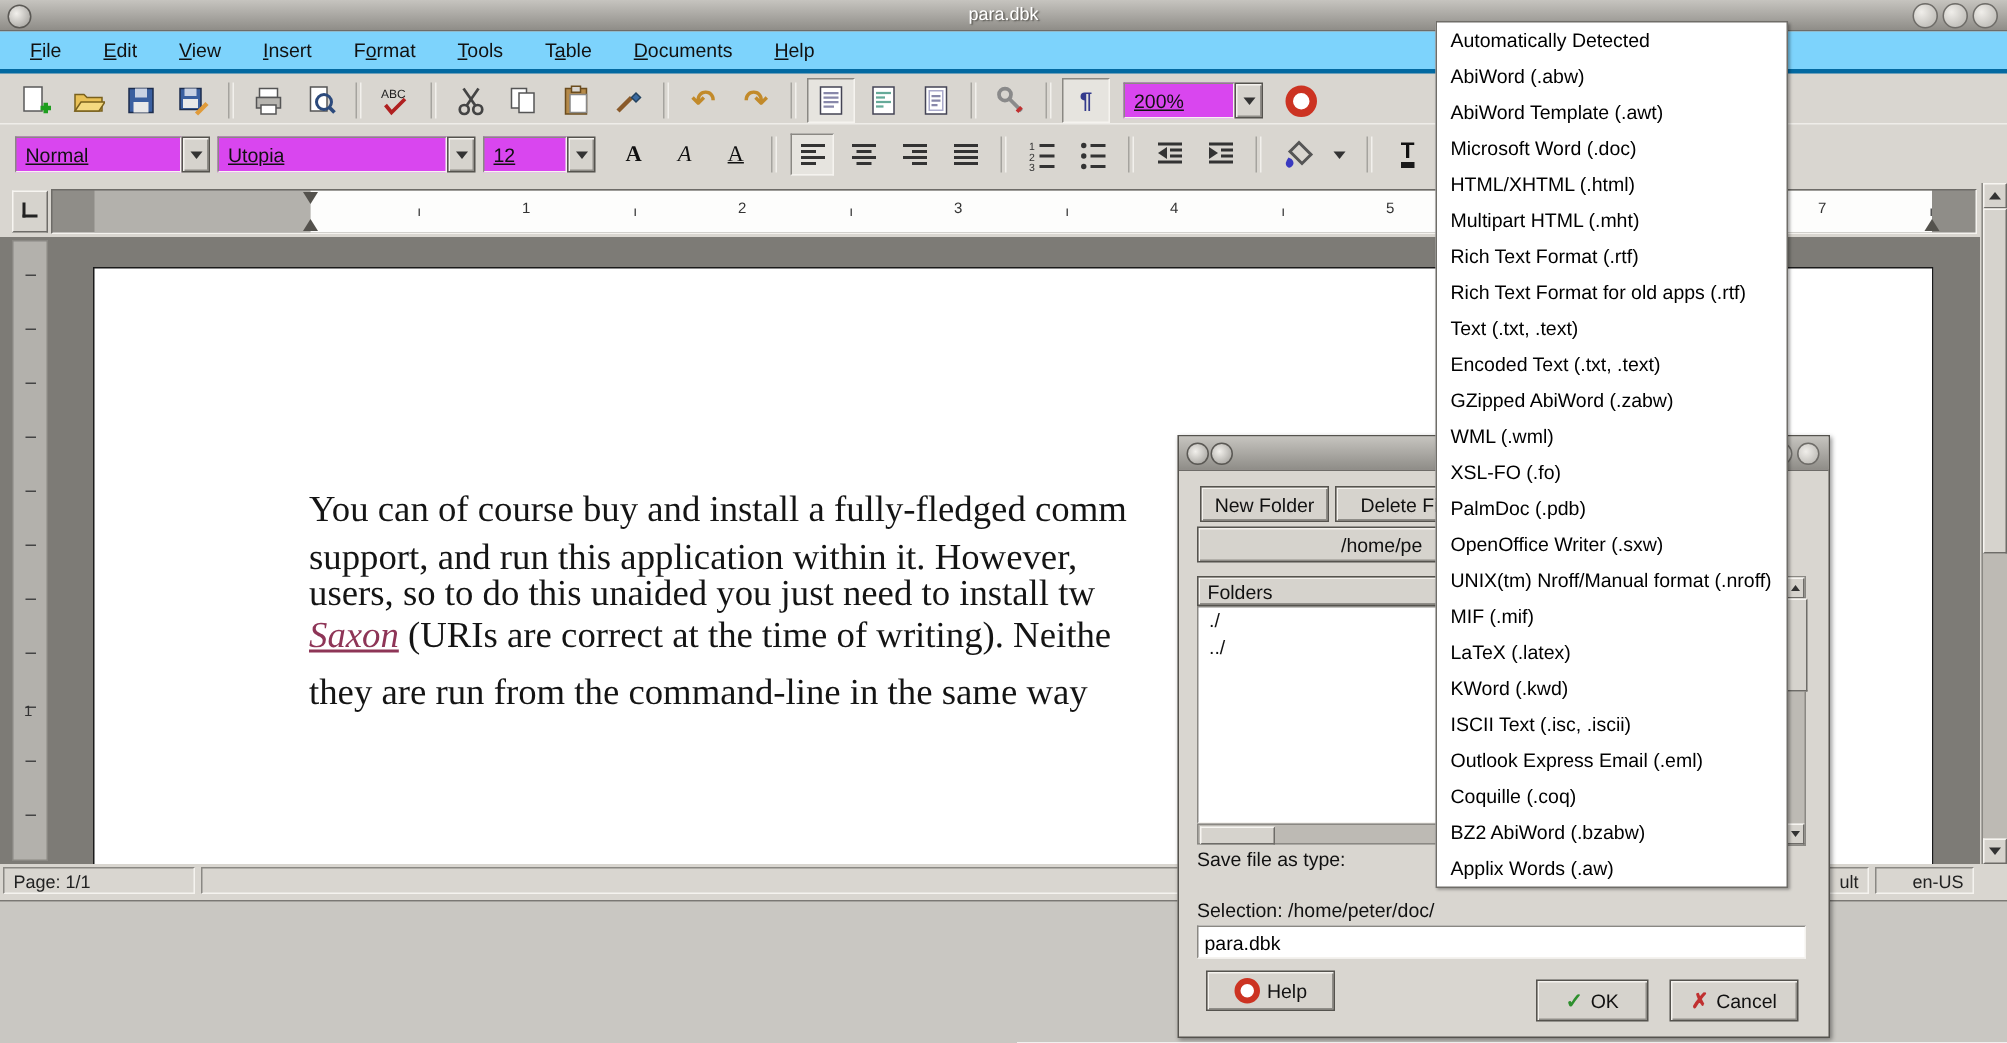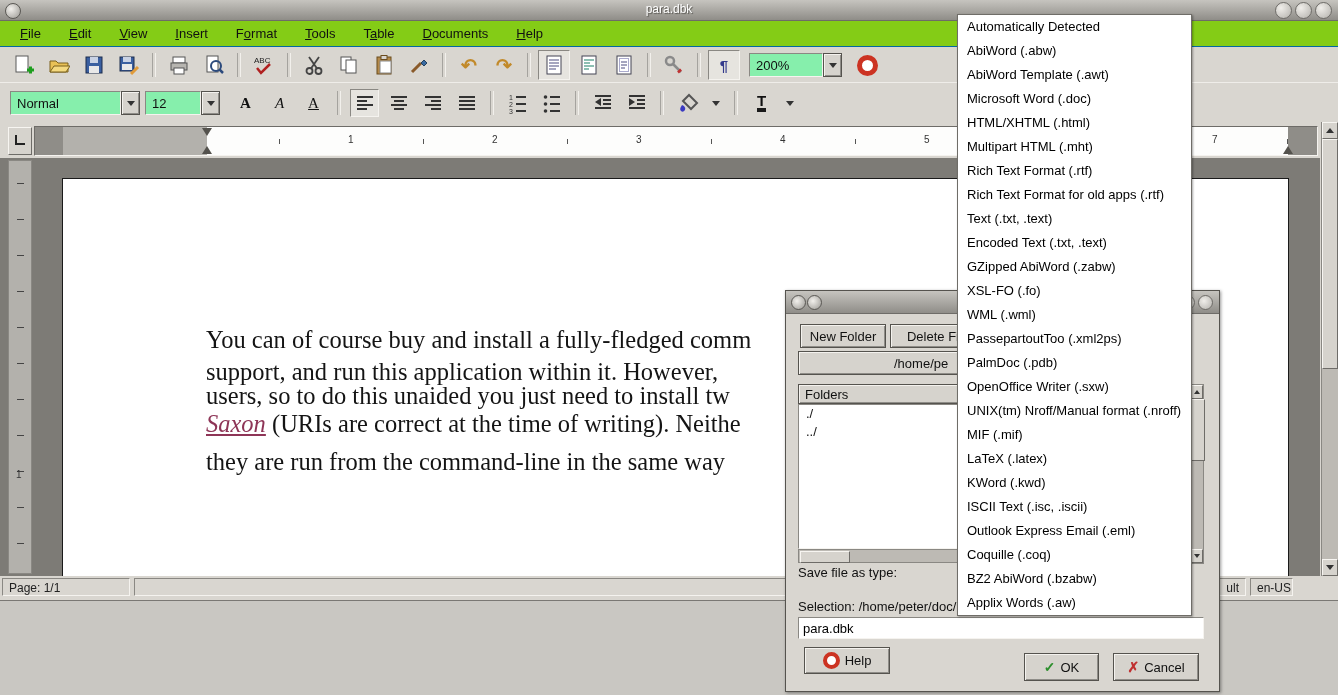--- a/index.html
+++ b/index.html
@@ -15,41 +15,41 @@
   .wicon{position:absolute;left:5px;top:3px;width:14px;height:14px;border-radius:50%;
          background:radial-gradient(circle at 5px 5px,#f2f0ec,#9a9893);border:1px solid #5a5854;}
   .wtitle{position:absolute;left:50%;top:2px;transform:translateX(-50%);
           color:#fff;font-size:12px;text-shadow:1px 1px 1px #55534e;}
   .wbtns{position:absolute;right:6px;top:2px;display:flex;gap:3px;}
   .wbtn{width:15px;height:15px;border-radius:50%;
         background:radial-gradient(circle at 5px 5px,#f0eeea,#b3b1ac);border:1px solid #6e6c68;}
   .titlebar.small{height:22px;}
   .wbtn.small,.wicon.small{width:13px;height:13px;}
 
-  .menubar{position:absolute;left:0;top:21px;right:0;height:25px;background:#84cc16;
+  .menubar{position:absolute;left:0;top:21px;right:0;height:25px;background:#7dd3fc;
            display:flex;align-items:center;padding-left:6px;}
   .mitem{padding:3px 14px;cursor:default;}
 
   
   .tb{position:absolute;left:0;right:0;background:#d9d6d0;display:flex;align-items:center;}
-  .tb1{top:46px;height:36px;padding-left:8px;gap:3px;border-top:1px solid #0369a1;}
+  .tb1{top:46px;height:36px;padding-left:8px;gap:3px;border-top:3px solid #0369a1;}
   .tb2{top:82px;height:40px;padding-left:10px;gap:5px;border-top:1px solid #efede9;}
   .tbtn{width:30px;height:28px;display:flex;align-items:center;justify-content:center;
         border:1px solid transparent;}
   .tbtn.sm{width:27px;height:26px;}
   .tbtn.pressed{background:#e6e4df;border:1px solid;border-color:#8a8883 #f5f3ef #f5f3ef #8a8883;}
   .tsep{width:2px;height:24px;margin:0 4px;border-left:1px solid #a5a39e;border-right:1px solid #f2f0ec;}
   .glyph{font-size:19px;font-weight:bold;color:#c28a2a;line-height:1;}
   .pil{font-size:15px;font-weight:bold;color:#333a8c;}
   .helpring{width:11px;height:11px;border-radius:50%;border:5px solid #cc3322;background:#fff;margin-left:12px;}
 
   
   .combo{display:inline-flex;height:24px;}
-  .combo-val{background:#86efac;border:1px solid;border-color:#8a8883 #f5f3ef #f5f3ef #8a8883;
-             display:flex;align-items:center;padding:0 6px;overflow:hidden;white-space:nowrap;}
+  .combo-val{background:#d946ef;border:1px solid;border-color:#8a8883 #f5f3ef #f5f3ef #8a8883;
+             display:flex;align-items:center;padding:0 6px;overflow:hidden;white-space:nowrap;text-decoration:underline;}
   .combo-btn{width:17px;background:#d6d3cd;border:1px solid #55534e;
              box-shadow:inset 1px 1px 0 #f4f2ee,inset -1px -1px 0 #8f8d88;
              display:flex;align-items:center;justify-content:center;}
   .tri{width:0;height:0;border-left:4px solid transparent;border-right:4px solid transparent;
        border-top:5px solid #333;}
   .tri.up{border-top:none;border-bottom:5px solid #333;}
   .letterB{font-weight:bold;font-size:15px;font-family:"Liberation Serif",serif;}
   .letterI{font-style:italic;font-size:15px;font-family:"Liberation Serif",serif;}
   .letterU{font-size:15px;text-decoration:underline;font-family:"Liberation Serif",serif;}
   .letterT{font-weight:bold;font-size:15px;border-bottom:4px solid #1a1a1a;line-height:14px;}
@@ -307,20 +307,26 @@
     </div>
 
     <div class="tb tb2">
       <span class="combo">
         <span class="combo-val" style="width:97px;">Normal</span>
         <span class="combo-btn">
             <span class="tri"></span>
           </span>
       </span>
       <span class="combo">
+        <span class="combo-val" style="width:139px;">Utopia</span>
+        <span class="combo-btn">
+            <span class="tri"></span>
+          </span>
+      </span>
+      <span class="combo">
         <span class="combo-val" style="width:42px;">12</span>
         <span class="combo-btn">
             <span class="tri"></span>
           </span>
       </span>
       <span class="tbtn sm" style="margin-left:6px;">
           <span class="letterB">A</span>
         </span>
       <span class="tbtn sm">
           <span class="letterI">A</span>
@@ -498,21 +504,21 @@
       <div class="sthumb"></div>
       <div class="sbtn down">
           <span class="tri"></span>
         </div>
     </div>
 
     <div class="statusbar">
       <span class="seg" style="left:2px;width:128px;">Page: 1/1</span>
       <span class="seg" style="left:134px;width:1028px;"></span>
       <span class="seg" style="left:1166px;width:80px;text-align:right;">ult</span>
-      <span class="seg" style="left:1250px;width:43px;text-align:center;">en-US</span>
+      <span class="seg" style="left:1250px;width:66px;text-align:right;">en-US</span>
     </div>
   </div>
 
   <div class="dialog">
     <div class="titlebar small">
       <span class="wicon small" style="left:5px;top:4px;"></span>
       <span class="wicon small" style="left:21px;top:4px;"></span>
       <span class="wbtns" style="top:4px;">
         <span class="wbtn small"></span>
         <span class="wbtn small"></span>
@@ -580,23 +586,22 @@
       <div class="ddi">AbiWord (.abw)</div>
       <div class="ddi">AbiWord Template (.awt)</div>
       <div class="ddi">Microsoft Word (.doc)</div>
       <div class="ddi">HTML/XHTML (.html)</div>
       <div class="ddi">Multipart HTML (.mht)</div>
       <div class="ddi">Rich Text Format (.rtf)</div>
       <div class="ddi">Rich Text Format for old apps (.rtf)</div>
       <div class="ddi">Text (.txt, .text)</div>
       <div class="ddi">Encoded Text (.txt, .text)</div>
       <div class="ddi">GZipped AbiWord (.zabw)</div>
+      <div class="ddi">WML (.wml)</div>
       <div class="ddi">XSL-FO (.fo)</div>
-      <div class="ddi">WML (.wml)</div>
-      <div class="ddi">PassepartoutToo (.xml2ps)</div>
       <div class="ddi">PalmDoc (.pdb)</div>
       <div class="ddi">OpenOffice Writer (.sxw)</div>
       <div class="ddi">UNIX(tm) Nroff/Manual format (.nroff)</div>
       <div class="ddi">MIF (.mif)</div>
       <div class="ddi">LaTeX (.latex)</div>
       <div class="ddi">KWord (.kwd)</div>
       <div class="ddi">ISCII Text (.isc, .iscii)</div>
       <div class="ddi">Outlook Express Email (.eml)</div>
       <div class="ddi">Coquille (.coq)</div>
       <div class="ddi">BZ2 AbiWord (.bzabw)</div>

